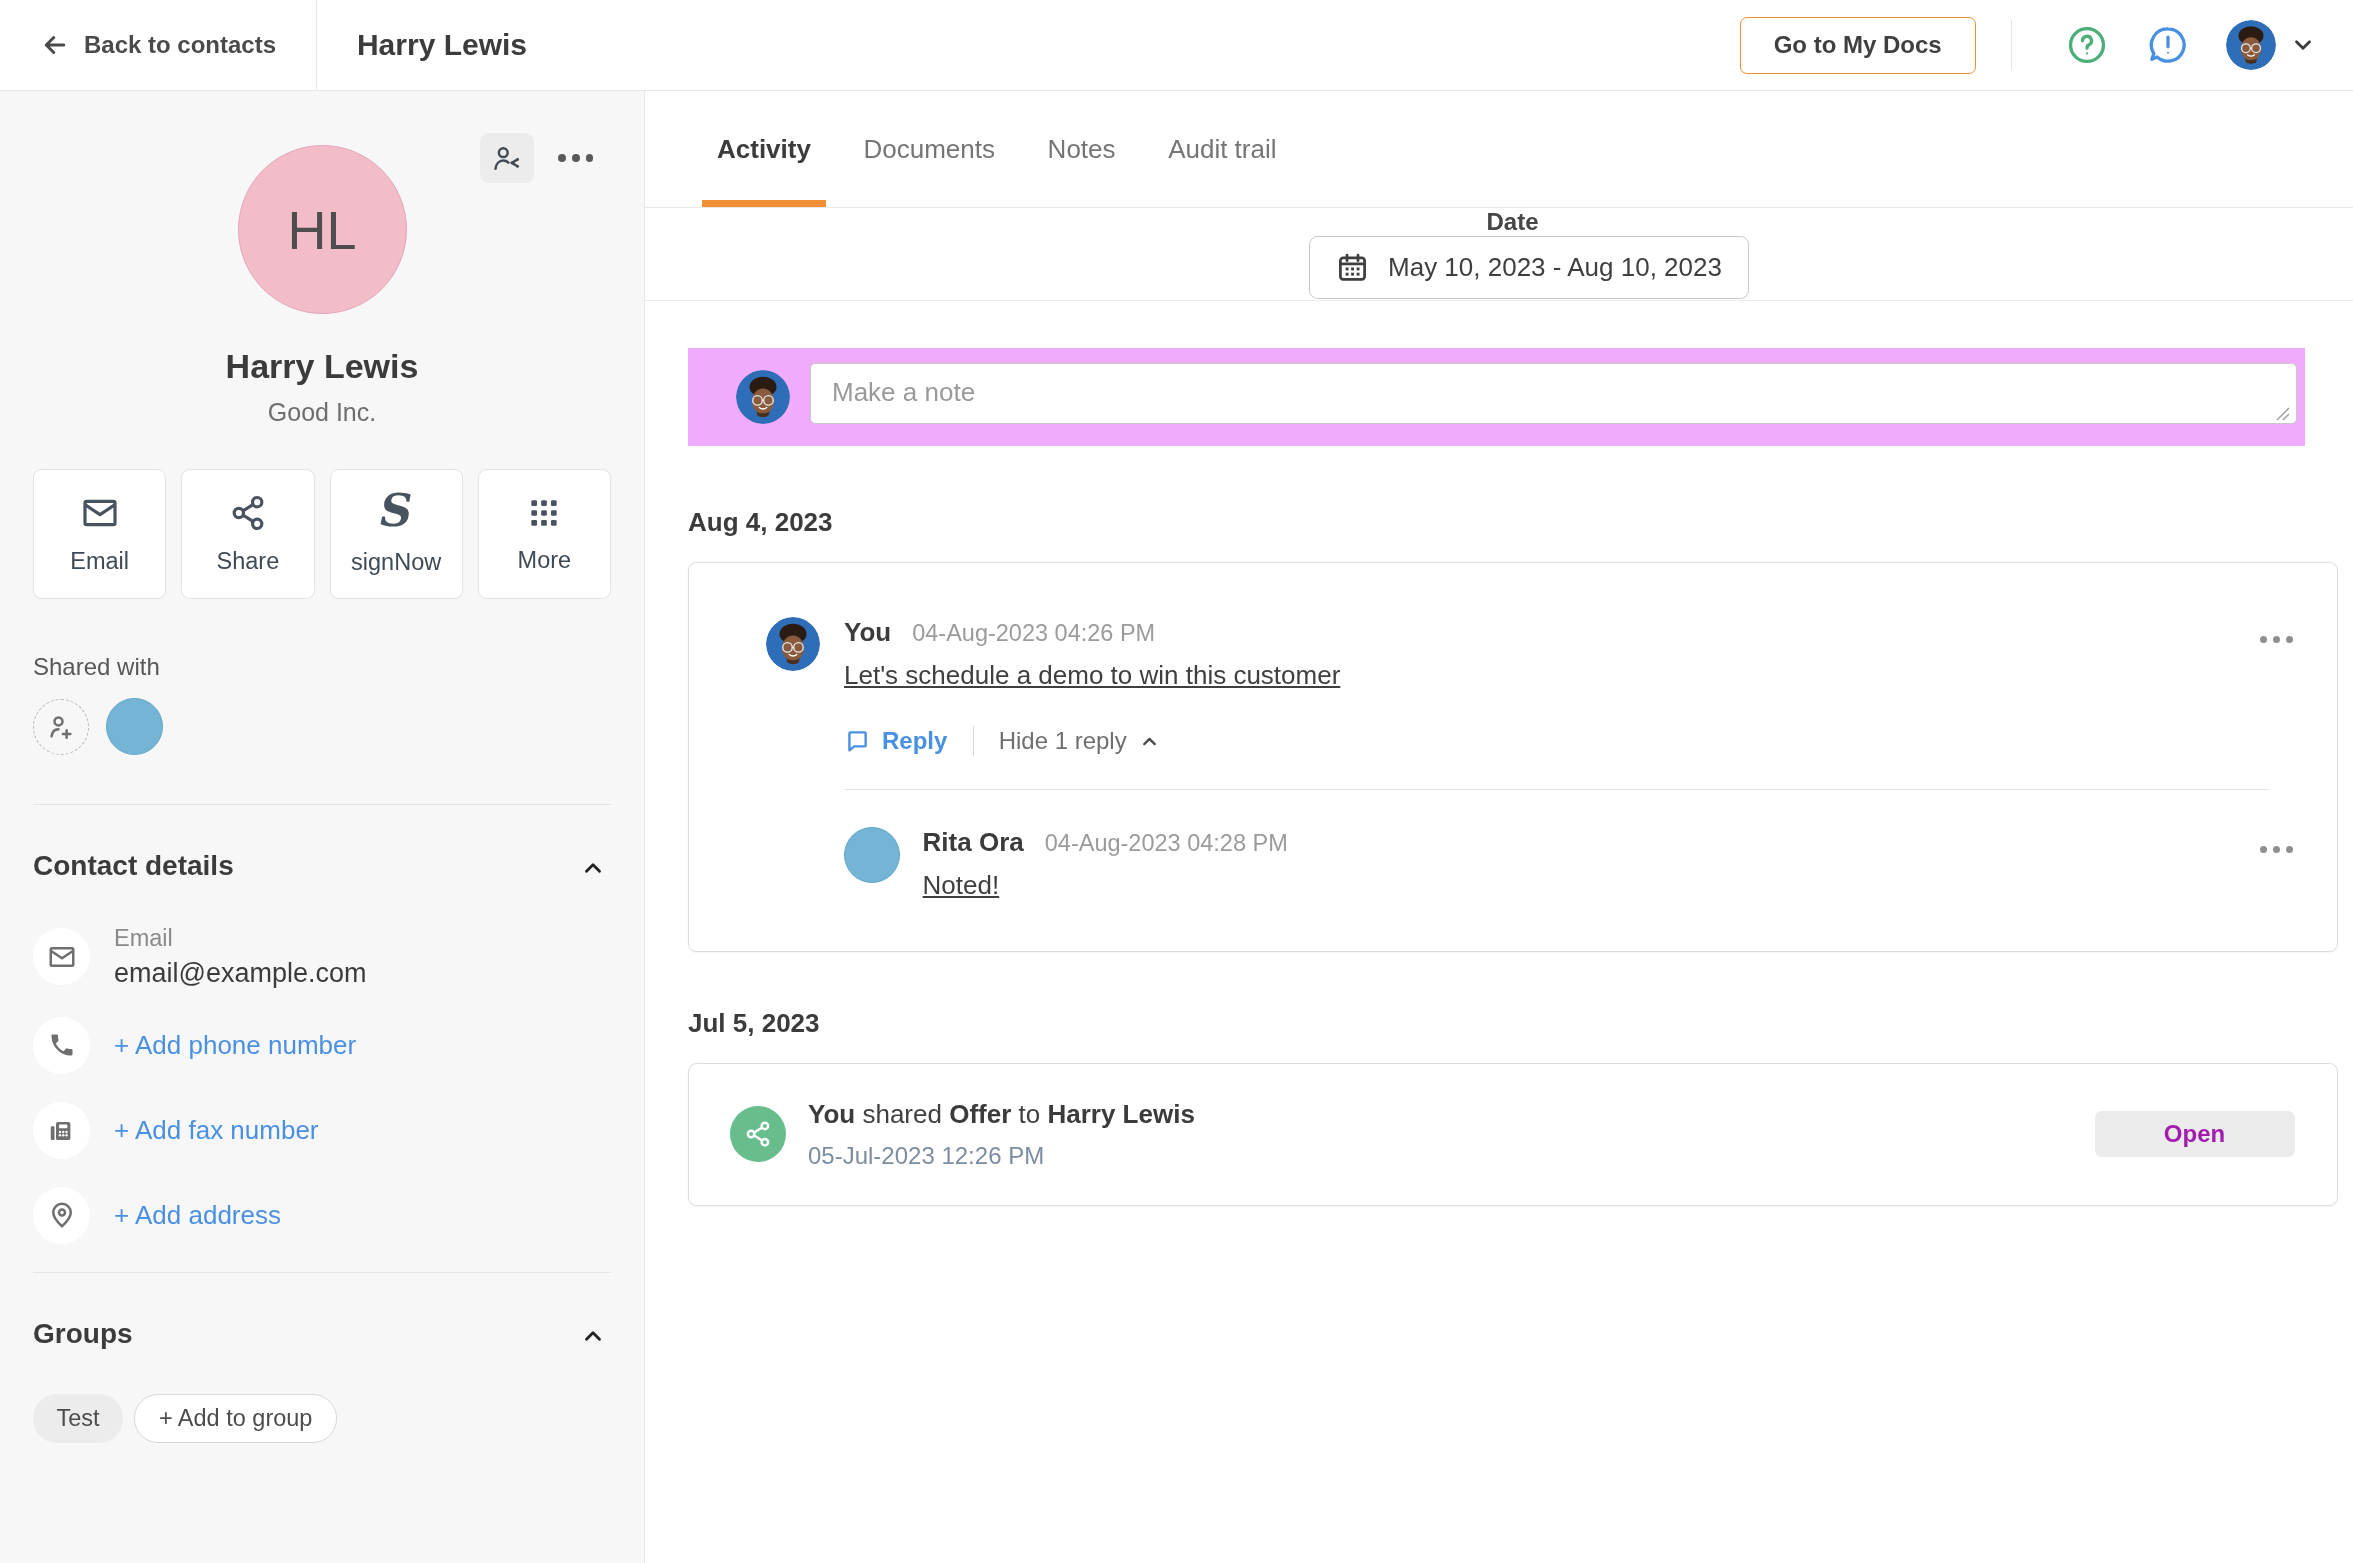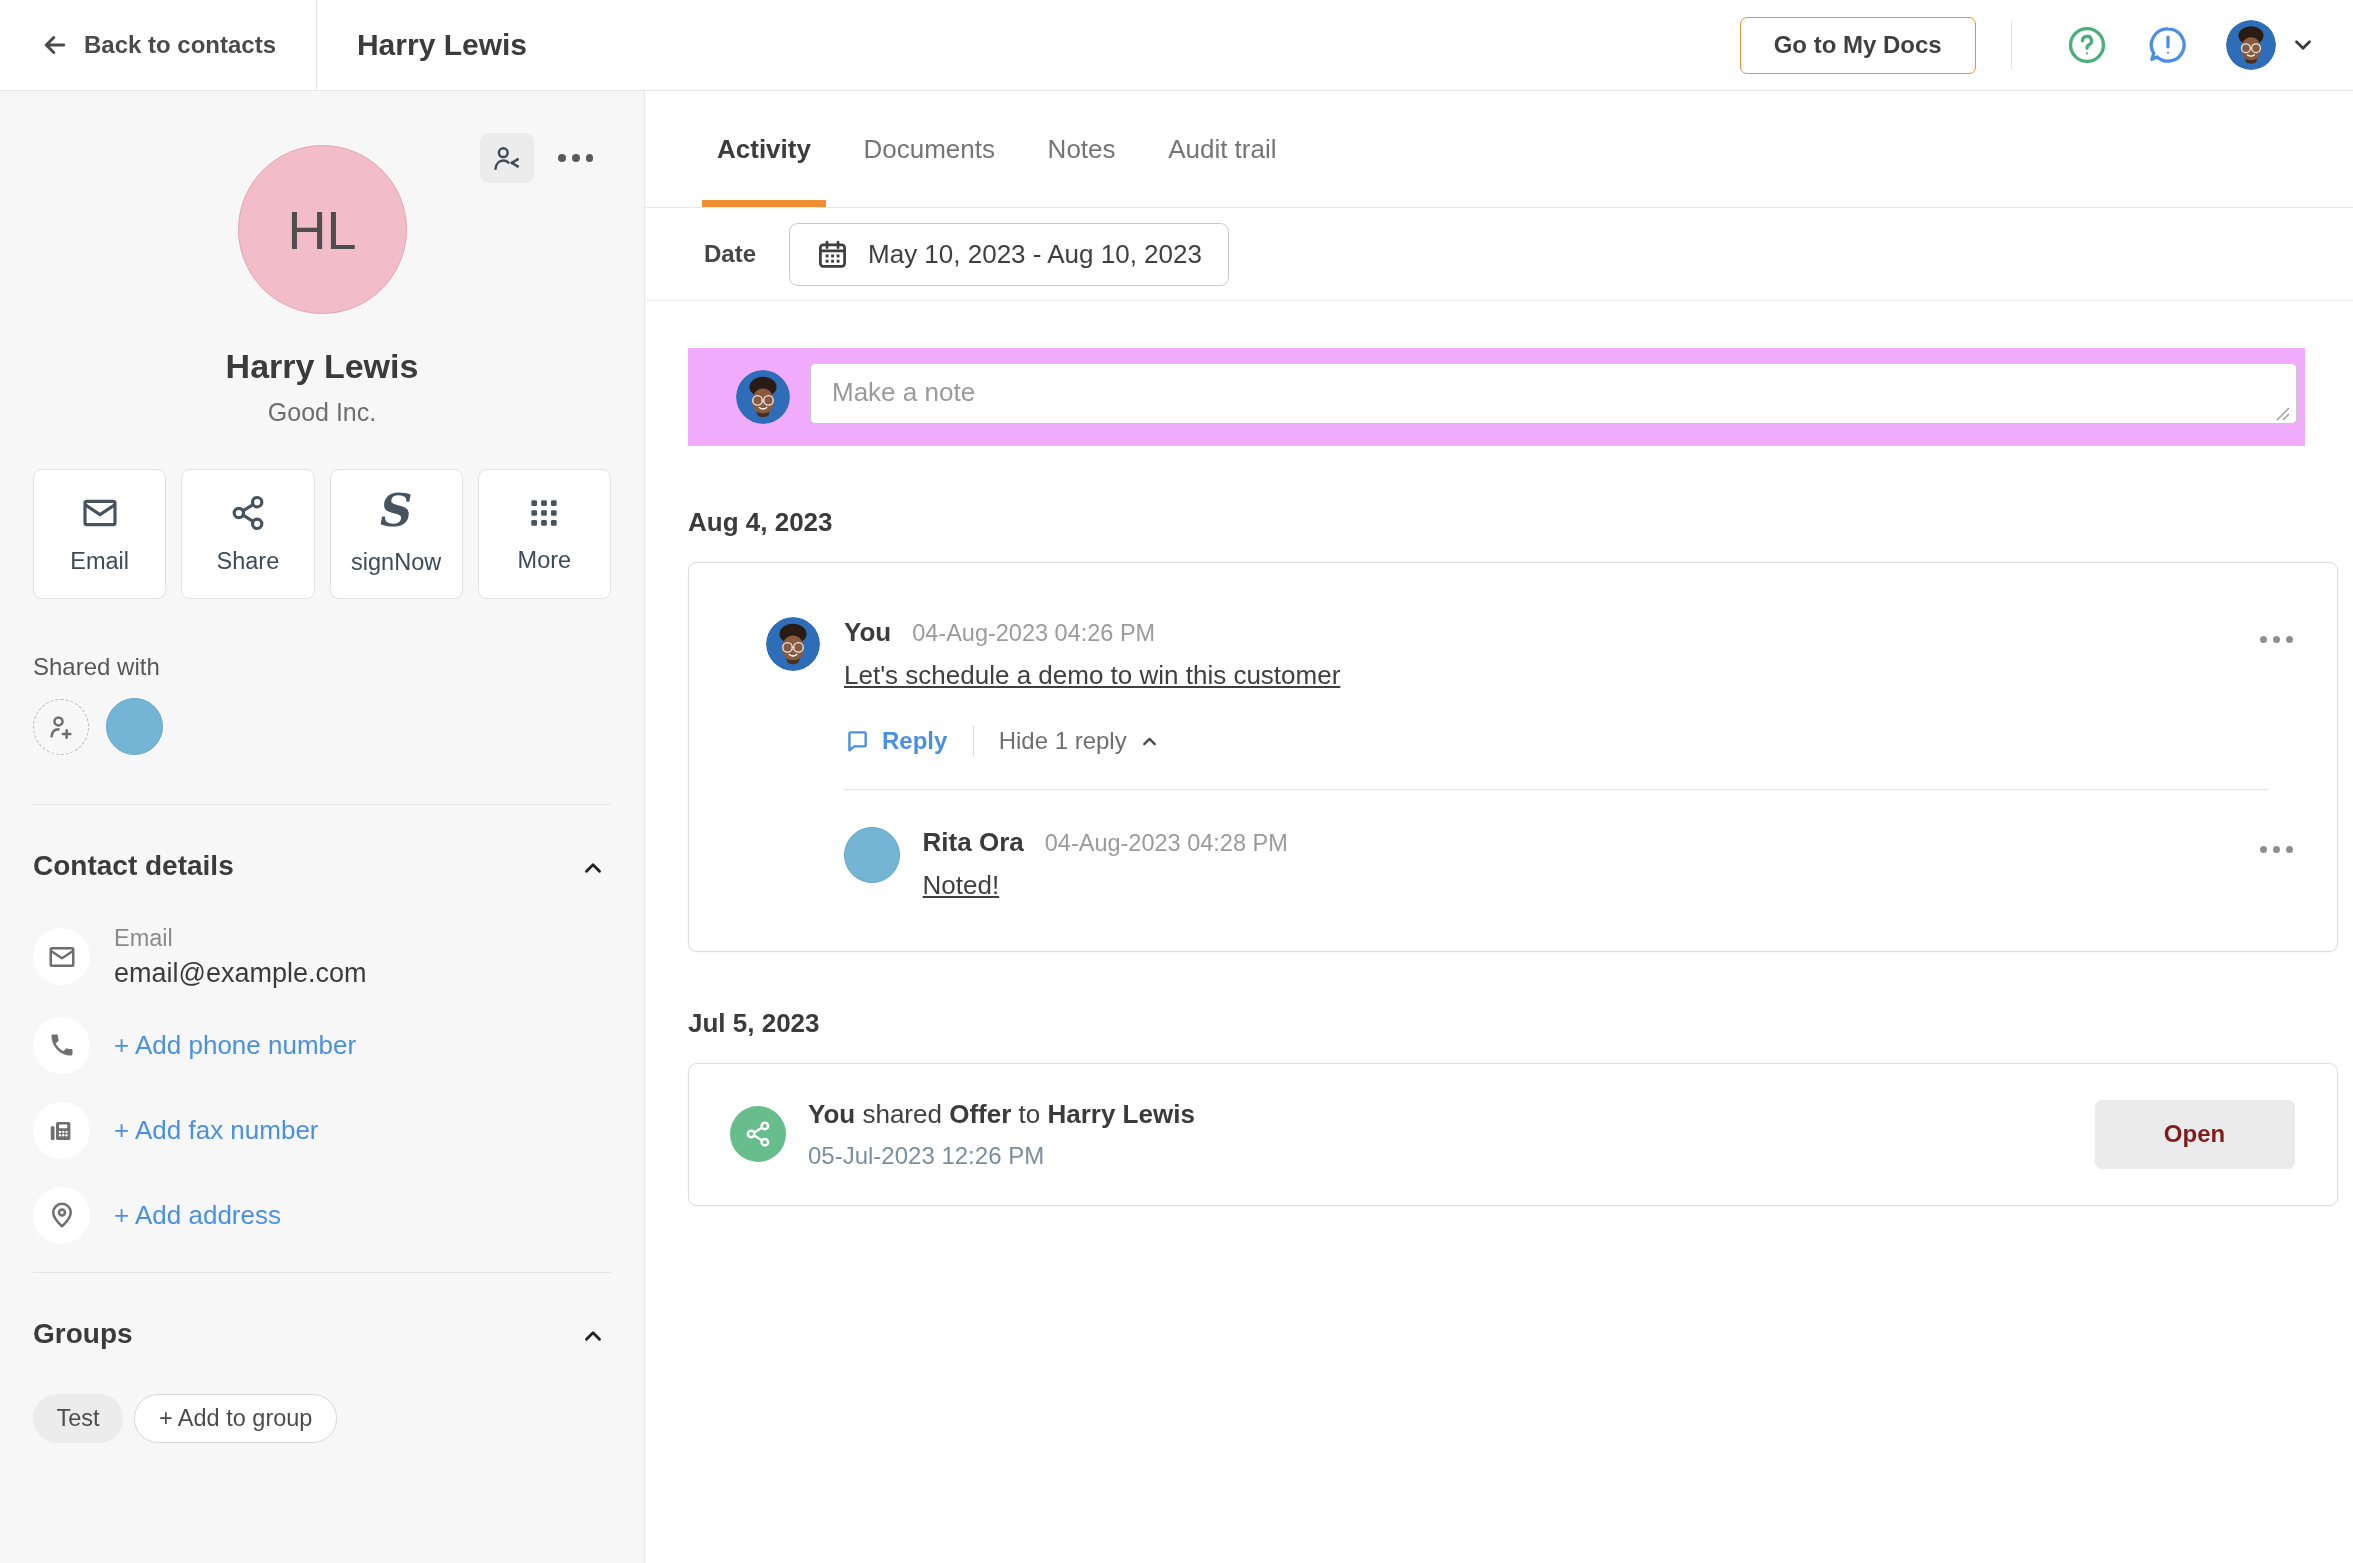--- a/index.html
+++ b/index.html
@@ -65,21 +65,21 @@
   .add-link{font-size:26px;color:var(--link-blue);cursor:pointer;}
   .chips{display:flex;align-items:center;gap:11.3px;margin:40px 33px 0;}
   .chip{height:49px;padding:0 23.5px;border-radius:24px;background:#ececec;color:#4c4c4c;font-size:23.5px;display:flex;align-items:center;}
   .chip.outline{background:#fff;border:0.9px solid #d8d8d8;cursor:pointer;color:#4c4c4c;}
 
   
   .tabs{display:flex;align-items:stretch;gap:22.6px;height:117px;border-bottom:0.9px solid #e8e8e8;padding-left:57px;}
   .tab{display:flex;align-items:center;padding:0 15px;position:relative;font-size:26px;color:#757575;cursor:pointer;}
   .tab.active{color:#3b3b3b;font-weight:700;}
   .tab.active::after{content:"";position:absolute;left:0;right:0;bottom:0;height:7px;background:var(--accent);}
-  .date-row{height:93px;display:flex;align-items:center;padding-left:59px;border-bottom:0.9px solid #ececec;}
+  .date-row{height:93px;display:flex;align-items:center;padding-left:59px;border-bottom:0.9px solid #ececec;flex-direction:column;}
   .date-label{font-size:24px;font-weight:700;color:#464646;margin-right:33px;}
   .date-picker{height:63px;border:1.7px solid #c9c9c9;border-radius:8.7px;background:#fff;display:flex;align-items:center;gap:19px;padding:0 26px;cursor:pointer;color:#3f3f3f;}
   .date-picker .cal{color:#3f3f3f;}
   .date-value{font-size:26px;}
 
   .note-band{margin:47px 49px 0 43px;background:#f0abfc;display:flex;align-items:center;gap:20px;padding:15px 7.8px 15px 48px;}
   .note-input-wrap{position:relative;flex:1;}
   .note-input{width:100%;height:61px;border:1.7px solid #c8c8c8;border-radius:5.2px;font-family:"Liberation Sans","DejaVu Sans",sans-serif;font-size:26px;padding:13px 21px;color:#3b3b3b;background:#fff;resize:none;outline:none;}
   .note-input::placeholder{color:#9a9a9a;}
   .grip{position:absolute;right:7px;bottom:10.4px;pointer-events:none;}
@@ -99,21 +99,21 @@
   .hide-replies{display:flex;align-items:center;gap:12px;color:#6f6f6f;font-size:24px;cursor:pointer;}
   .thread-divider{height:0.9px;background:#e3e3e3;margin:33px 26px 37px 78px;}
   .reply-item{display:flex;gap:22.6px;margin-left:78px;}
   .reply-avatar{width:56px;height:56px;border-radius:50%;background:var(--avatar-blue);border:0.9px solid #62a6c8;flex:none;}
 
   .share-card{padding:35px 42px 35px 41px;display:flex;align-items:center;gap:22px;}
   .green-circle{width:56px;height:56px;border-radius:50%;background:var(--share-green);display:flex;align-items:center;justify-content:center;color:#fff;flex:none;}
   .share-line{font-size:26px;color:#3f3f3f;}
   .share-line b{font-weight:700;color:#3b3b3b;}
   .share-time{font-size:24px;color:#7d8da0;margin-top:12px;}
-  .open-btn{margin-left:auto;width:200px;height:69px;background:#ebebeb;border:none;border-radius:7px;font-family:inherit;font-size:24px;font-weight:700;color:#7f1d1d;cursor:pointer;}
+  .open-btn{margin-left:auto;width:200px;height:46px;background:#ebebeb;border:none;border-radius:7px;font-family:inherit;font-size:24px;font-weight:700;color:#a21caf;cursor:pointer;}
 </style>
 </head>
 <body>
 
 <div class="header">
   <div class="hdr-back">
     <span>
       <svg width="30" height="30" viewBox="0 0 24 24" fill="none" stroke="#4a4a4a" stroke-width="2.4" stroke-linecap="round" stroke-linejoin="round">
           <path d="M19 12H5M11 6l-6 6 6 6"></path>
         </svg>

